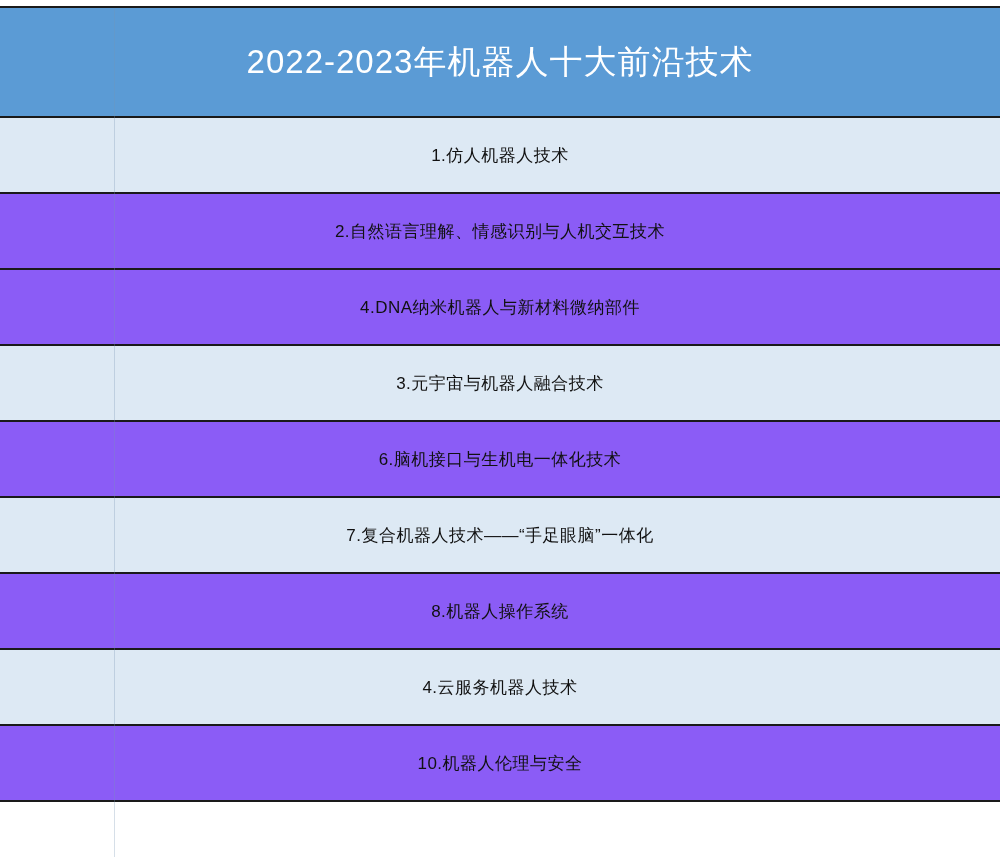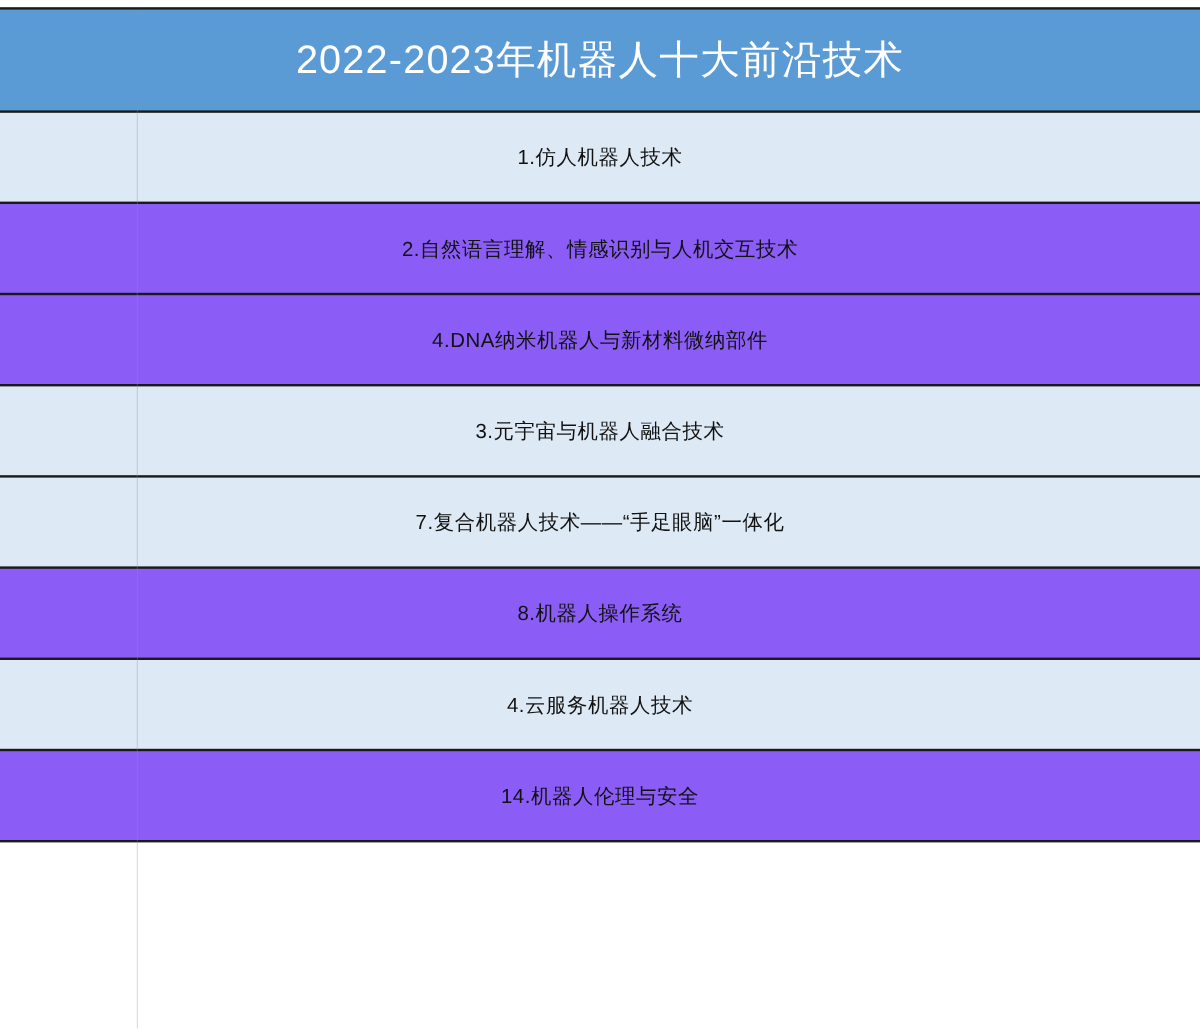--- a/index.html
+++ b/index.html
@@ -28,21 +28,21 @@
     table-layout: fixed;
   }
 
   .tech-table tr {
     height: 76px;
   }
 
   .tech-table td {
     text-align: center;
     vertical-align: middle;
-    padding: 0;
+    padding: 12px;
     border-top: 2px solid #1a1a1a;
     border-bottom: 2px solid #1a1a1a;
     color: #111111;
     letter-spacing: 0.5px;
   }
 
   
   .header-row td {
     background: #5b9bd5;
     color: #ffffff;
@@ -112,20 +112,25 @@
           <span class="row-label">4.DNA纳米机器人与新材料微纳部件</span>
         </td>
       </tr>
 
       <tr class="body-row row-tint">
         <td>
           <span class="row-label">3.元宇宙与机器人融合技术</span>
         </td>
       </tr>
 
+      <tr class="body-row row-plain">
+        <td>
+          <span class="row-label">6.脑机接口与生机电一体化技术</span>
+        </td>
+      </tr>
 
       <tr class="body-row row-tint">
         <td>
           <span class="row-label">7.复合机器人技术——“手足眼脑”一体化</span>
         </td>
       </tr>
 
       <tr class="body-row row-plain">
         <td>
           <span class="row-label">8.机器人操作系统</span>
@@ -133,21 +138,21 @@
       </tr>
 
       <tr class="body-row row-tint">
         <td>
           <span class="row-label">4.云服务机器人技术</span>
         </td>
       </tr>
 
       <tr class="body-row row-plain">
         <td>
-          <span class="row-label">14.机器人伦理与安全</span>
+          <span class="row-label">10.机器人伦理与安全</span>
         </td>
       </tr>
 
     </tbody>
   </table>
 
   <div class="col-rule"></div>
 </div>
 
 </body></html>

